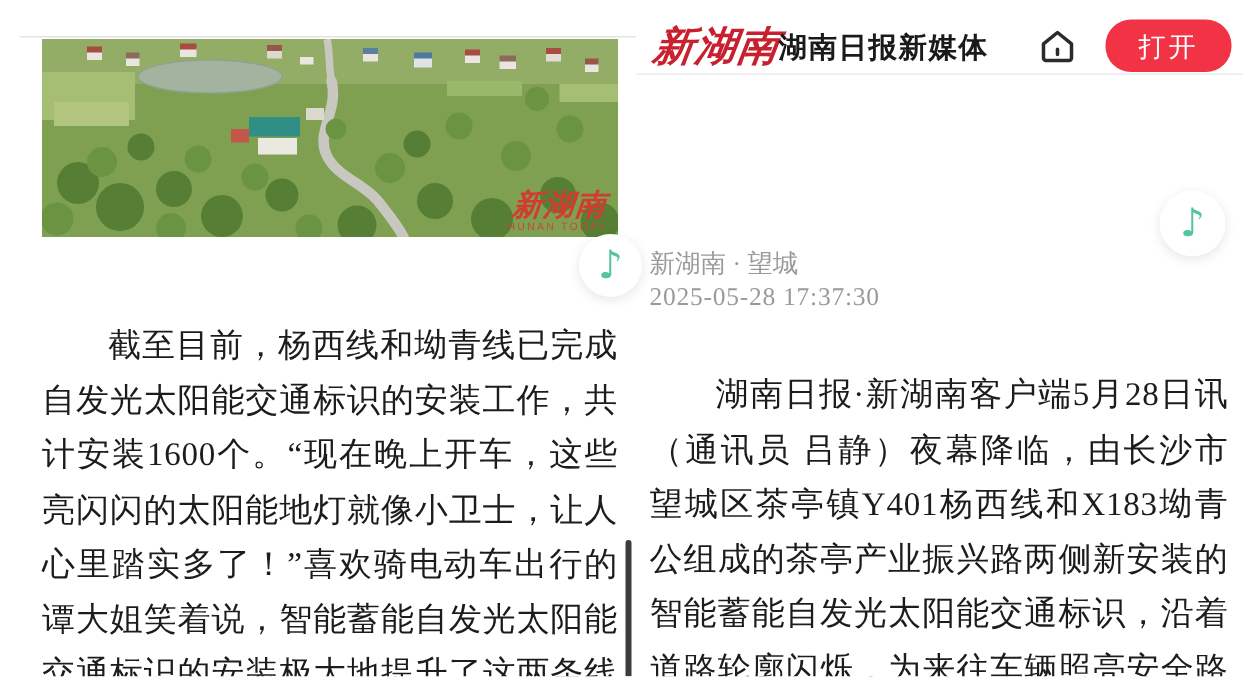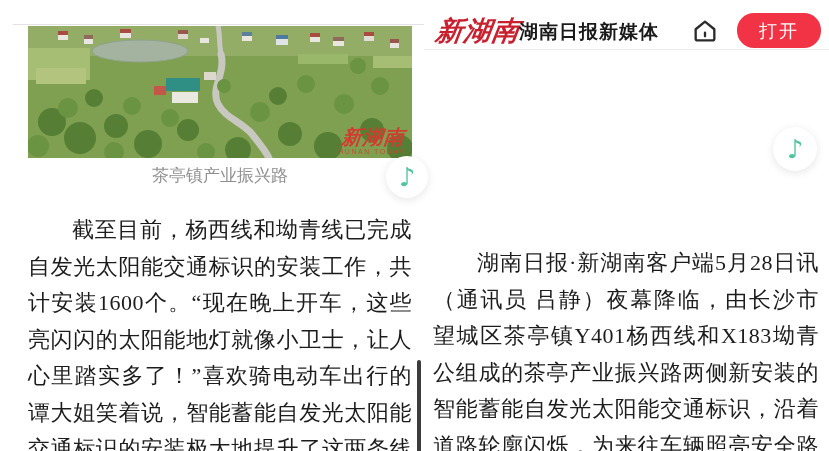--- a/index.html
+++ b/index.html
@@ -122,21 +122,20 @@
       </g>
       <rect x="270" y="28" width="50" height="10" fill="#9ab86a"></rect>
       <rect x="345" y="30" width="39" height="12" fill="#a6bd74"></rect>
     </svg>
     <div class="watermark">
       <span class="wm1">新湖南</span>
       <span class="wm2">HUNAN TODAY</span>
     </div>
   </figure>
 
-  <div class="caption">茶亭镇产业振兴路</div>
 
   <button class="fab fab-left">
     <span class="note">♪</span>
   </button>
 
   <p class="body-par body-left">截至目前，杨西线和坳青线已完成自发光太阳能交通标识的安装工作，共计安装1600个。“现在晚上开车，这些亮闪闪的太阳能地灯就像小卫士，让人心里踏实多了！”喜欢骑电动车出行的谭大姐笑着说，智能蓄能自发光太阳能交通标识的安装极大地提升了这两条线路的行车安全</p>
 
   <span class="logo">新湖南</span>
   <span class="brand">湖南日报新媒体</span>
 
@@ -145,20 +144,22 @@
       <path d="M4 10.5 L12 4 L20 10.5 V18.6 a1.4 1.4 0 0 1 -1.4 1.4 H5.4 A1.4 1.4 0 0 1 4 18.6 Z"></path>
       <line x1="12" y1="13.5" x2="12" y2="16.5"></line>
     </svg>
   </button>
 
   <button class="open-btn" style="background:#f23345;">打开</button>
 
   <div class="hdr-divider"></div>
 
 
+  <span class="meta-source">新湖南 · 望城</span>
+  <span class="meta-date">2025-05-28 17:37:30</span>
 
   <button class="fab fab-right">
     <span class="note">♪</span>
   </button>
 
   <p class="body-par body-right">湖南日报·新湖南客户端5月28日讯（通讯员 吕静）夜幕降临，由长沙市望城区茶亭镇Y401杨西线和X183坳青公组成的茶亭产业振兴路两侧新安装的智能蓄能自发光太阳能交通标识，沿着道路轮廓闪烁，为来往车辆照亮安全路径。近</p>
 
   <div class="vbar"></div>
 
 </div>

